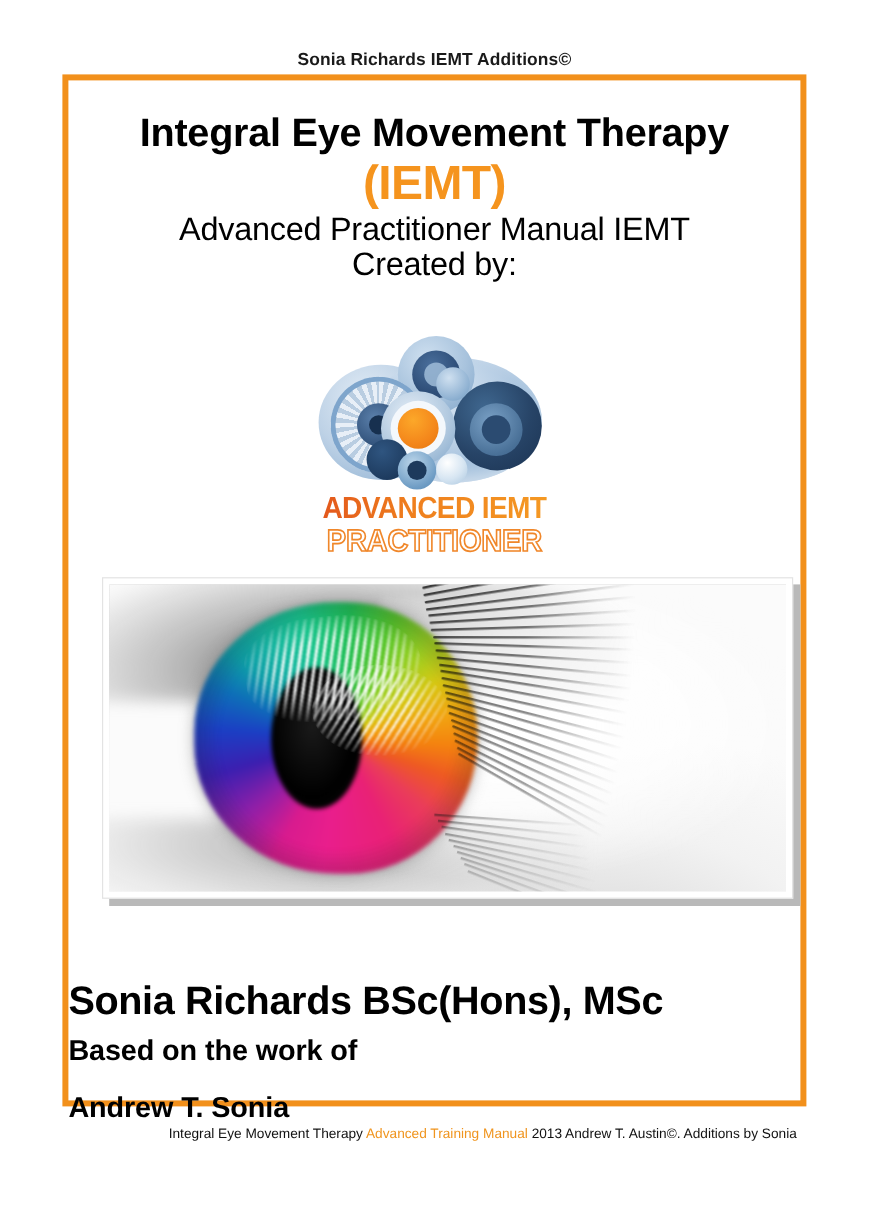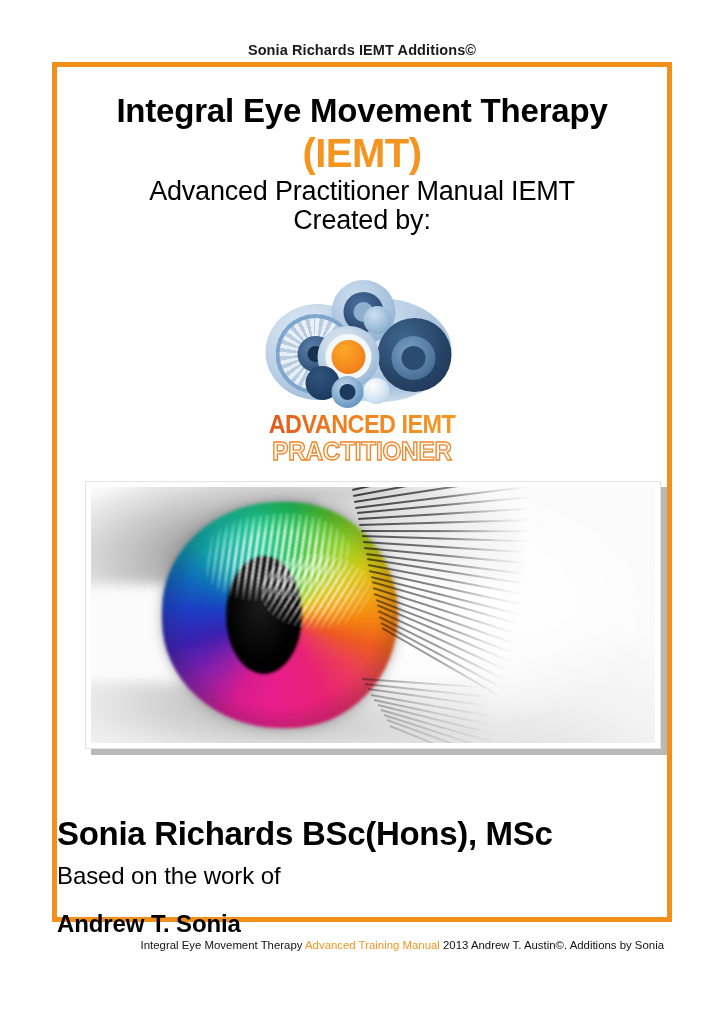--- a/index.html
+++ b/index.html
@@ -420,21 +420,21 @@
   .author-name {
     font-size: 33px;
     font-weight: bold;
     letter-spacing: -0.3px;
     line-height: 1.1;
     color: #000;
   }
   .author-based {
     margin-top: 10px;
     font-size: 24px;
-    font-weight: normal;
+    font-weight: bold;
     letter-spacing: -0.1px;
     color: #000;
   }
   .author-source {
     margin-top: 20px;
     font-size: 24px;
     font-weight: bold;
     letter-spacing: -0.1px;
     color: #000;
   }

